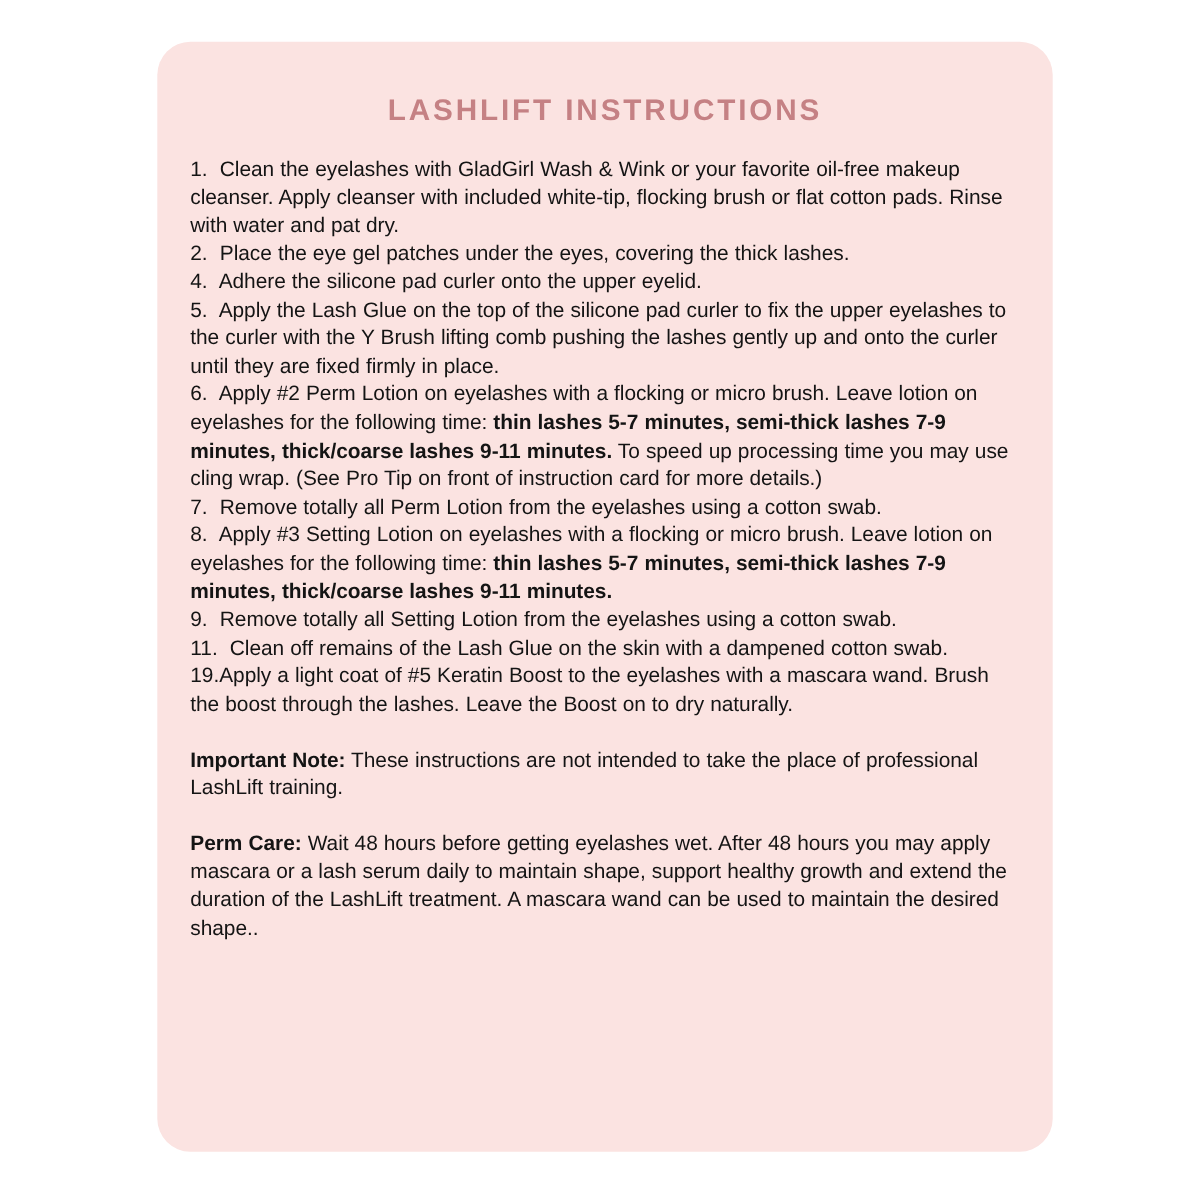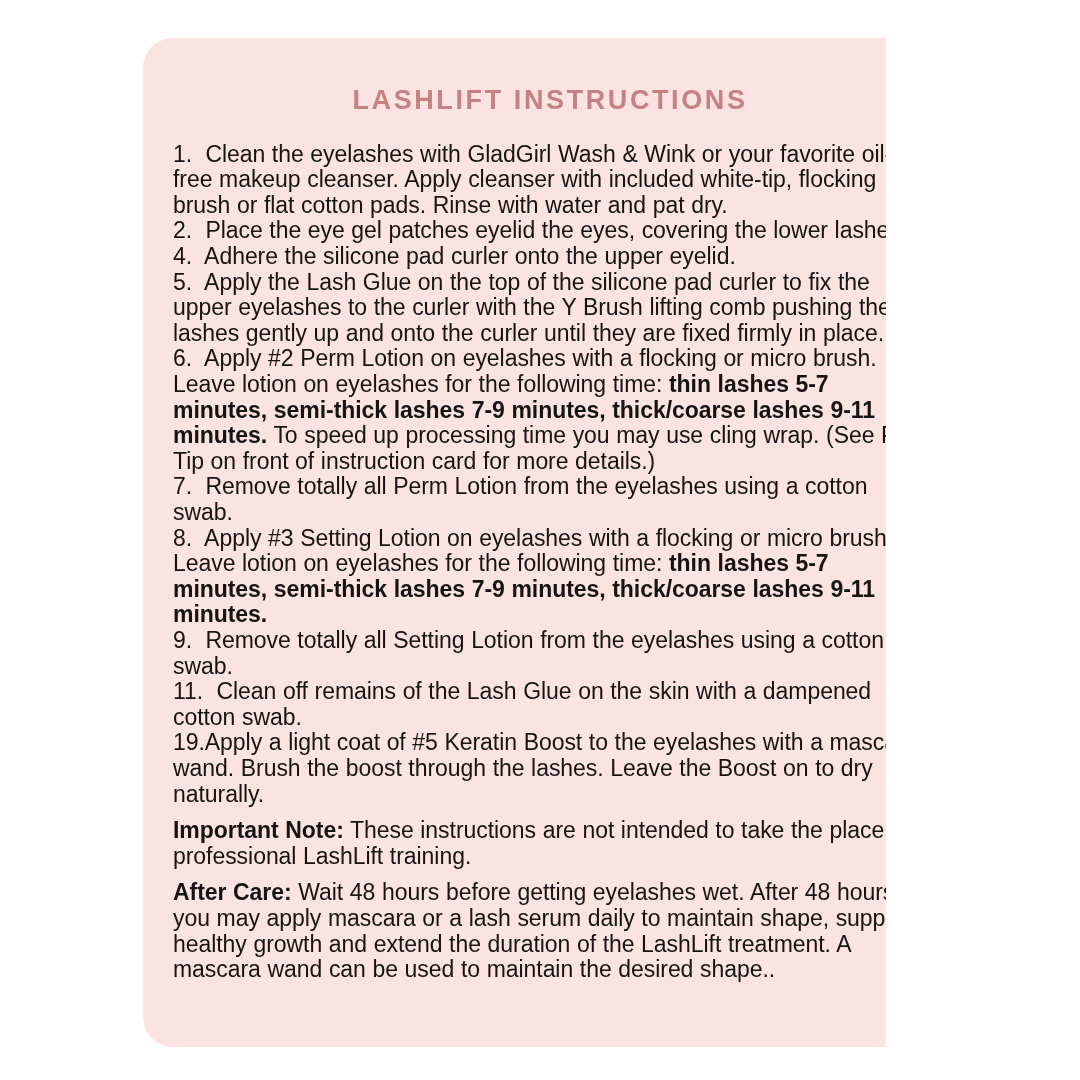--- a/index.html
+++ b/index.html
@@ -10,21 +10,21 @@
   }
   body {
     width: 1080px;
     height: 1080px;
     font-family: "Liberation Sans", sans-serif;
     -webkit-font-smoothing: antialiased;
   }
 
   .page {
     position: relative;
-    width: 886px;
+    width: 1080px;
     height: 1080px;
     background: #ffffff;
     overflow: hidden;
   }
 
   
   .card {
     position: absolute;
     left: 143px;
     top: 38px;
@@ -50,30 +50,30 @@
   .steps {
     margin: 0;
     padding: 0;
     list-style: none;
   }
 
   .step,
   .note-para {
     color: #141414;
     font-family: "Liberation Sans", sans-serif;
-    font-size: 23px;
+    font-size: 19px;
     line-height: 25.6px;
     letter-spacing: -0.05px;
     margin: 0;
     text-align: left;
     word-spacing: 0.3px;
   }
 
   .note-block {
-    margin-top: 11px;
+    margin-top: 25px;
   }
 
   .strong {
     font-weight: bold;
   }
 
   .label {
     font-weight: bold;
   }
 </style>
@@ -88,21 +88,21 @@
 
     <ol class="steps">
 
       <li class="step">
         <span>1.</span>&nbsp;
         <span>Clean the eyelashes with GladGirl Wash &amp; Wink or your favorite oil-free makeup cleanser.  Apply cleanser with included white-tip, flocking brush or flat cotton pads.  Rinse with water and pat dry.</span>
       </li>
 
       <li class="step">
         <span>2.</span>&nbsp;
-        <span>Place the eye gel patches eyelid the eyes, covering the lower lashes.</span>
+        <span>Place the eye gel patches under the eyes, covering the thick lashes.</span>
       </li>
 
 
       <li class="step">
         <span>4.</span>&nbsp;
         <span>Adhere the silicone pad curler onto the upper eyelid.</span>
       </li>
 
       <li class="step">
         <span>5.</span>&nbsp;
@@ -139,17 +139,17 @@
         <span>19.</span><span>Apply a light coat of #5 Keratin Boost to the eyelashes with a mascara wand. Brush the boost through the lashes.  Leave the Boost on to dry naturally.</span>
       </li>
 
     </ol>
 
     <p class="note-para note-block">
       <span class="label">Important Note:</span><span>  These instructions are not intended to take the place of professional LashLift training.</span>
     </p>
 
     <p class="note-para note-block">
-      <span class="label">After Care:</span><span>  Wait 48 hours before getting eyelashes wet.  After 48 hours you may apply mascara or a lash serum daily to maintain shape, support healthy growth and extend the duration of the LashLift treatment.  A mascara wand can be used to maintain the desired shape..</span>
+      <span class="label">Perm Care:</span><span>  Wait 48 hours before getting eyelashes wet.  After 48 hours you may apply mascara or a lash serum daily to maintain shape, support healthy growth and extend the duration of the LashLift treatment.  A mascara wand can be used to maintain the desired shape..</span>
     </p>
 
   </div>
 </div>
 
 </body></html>

